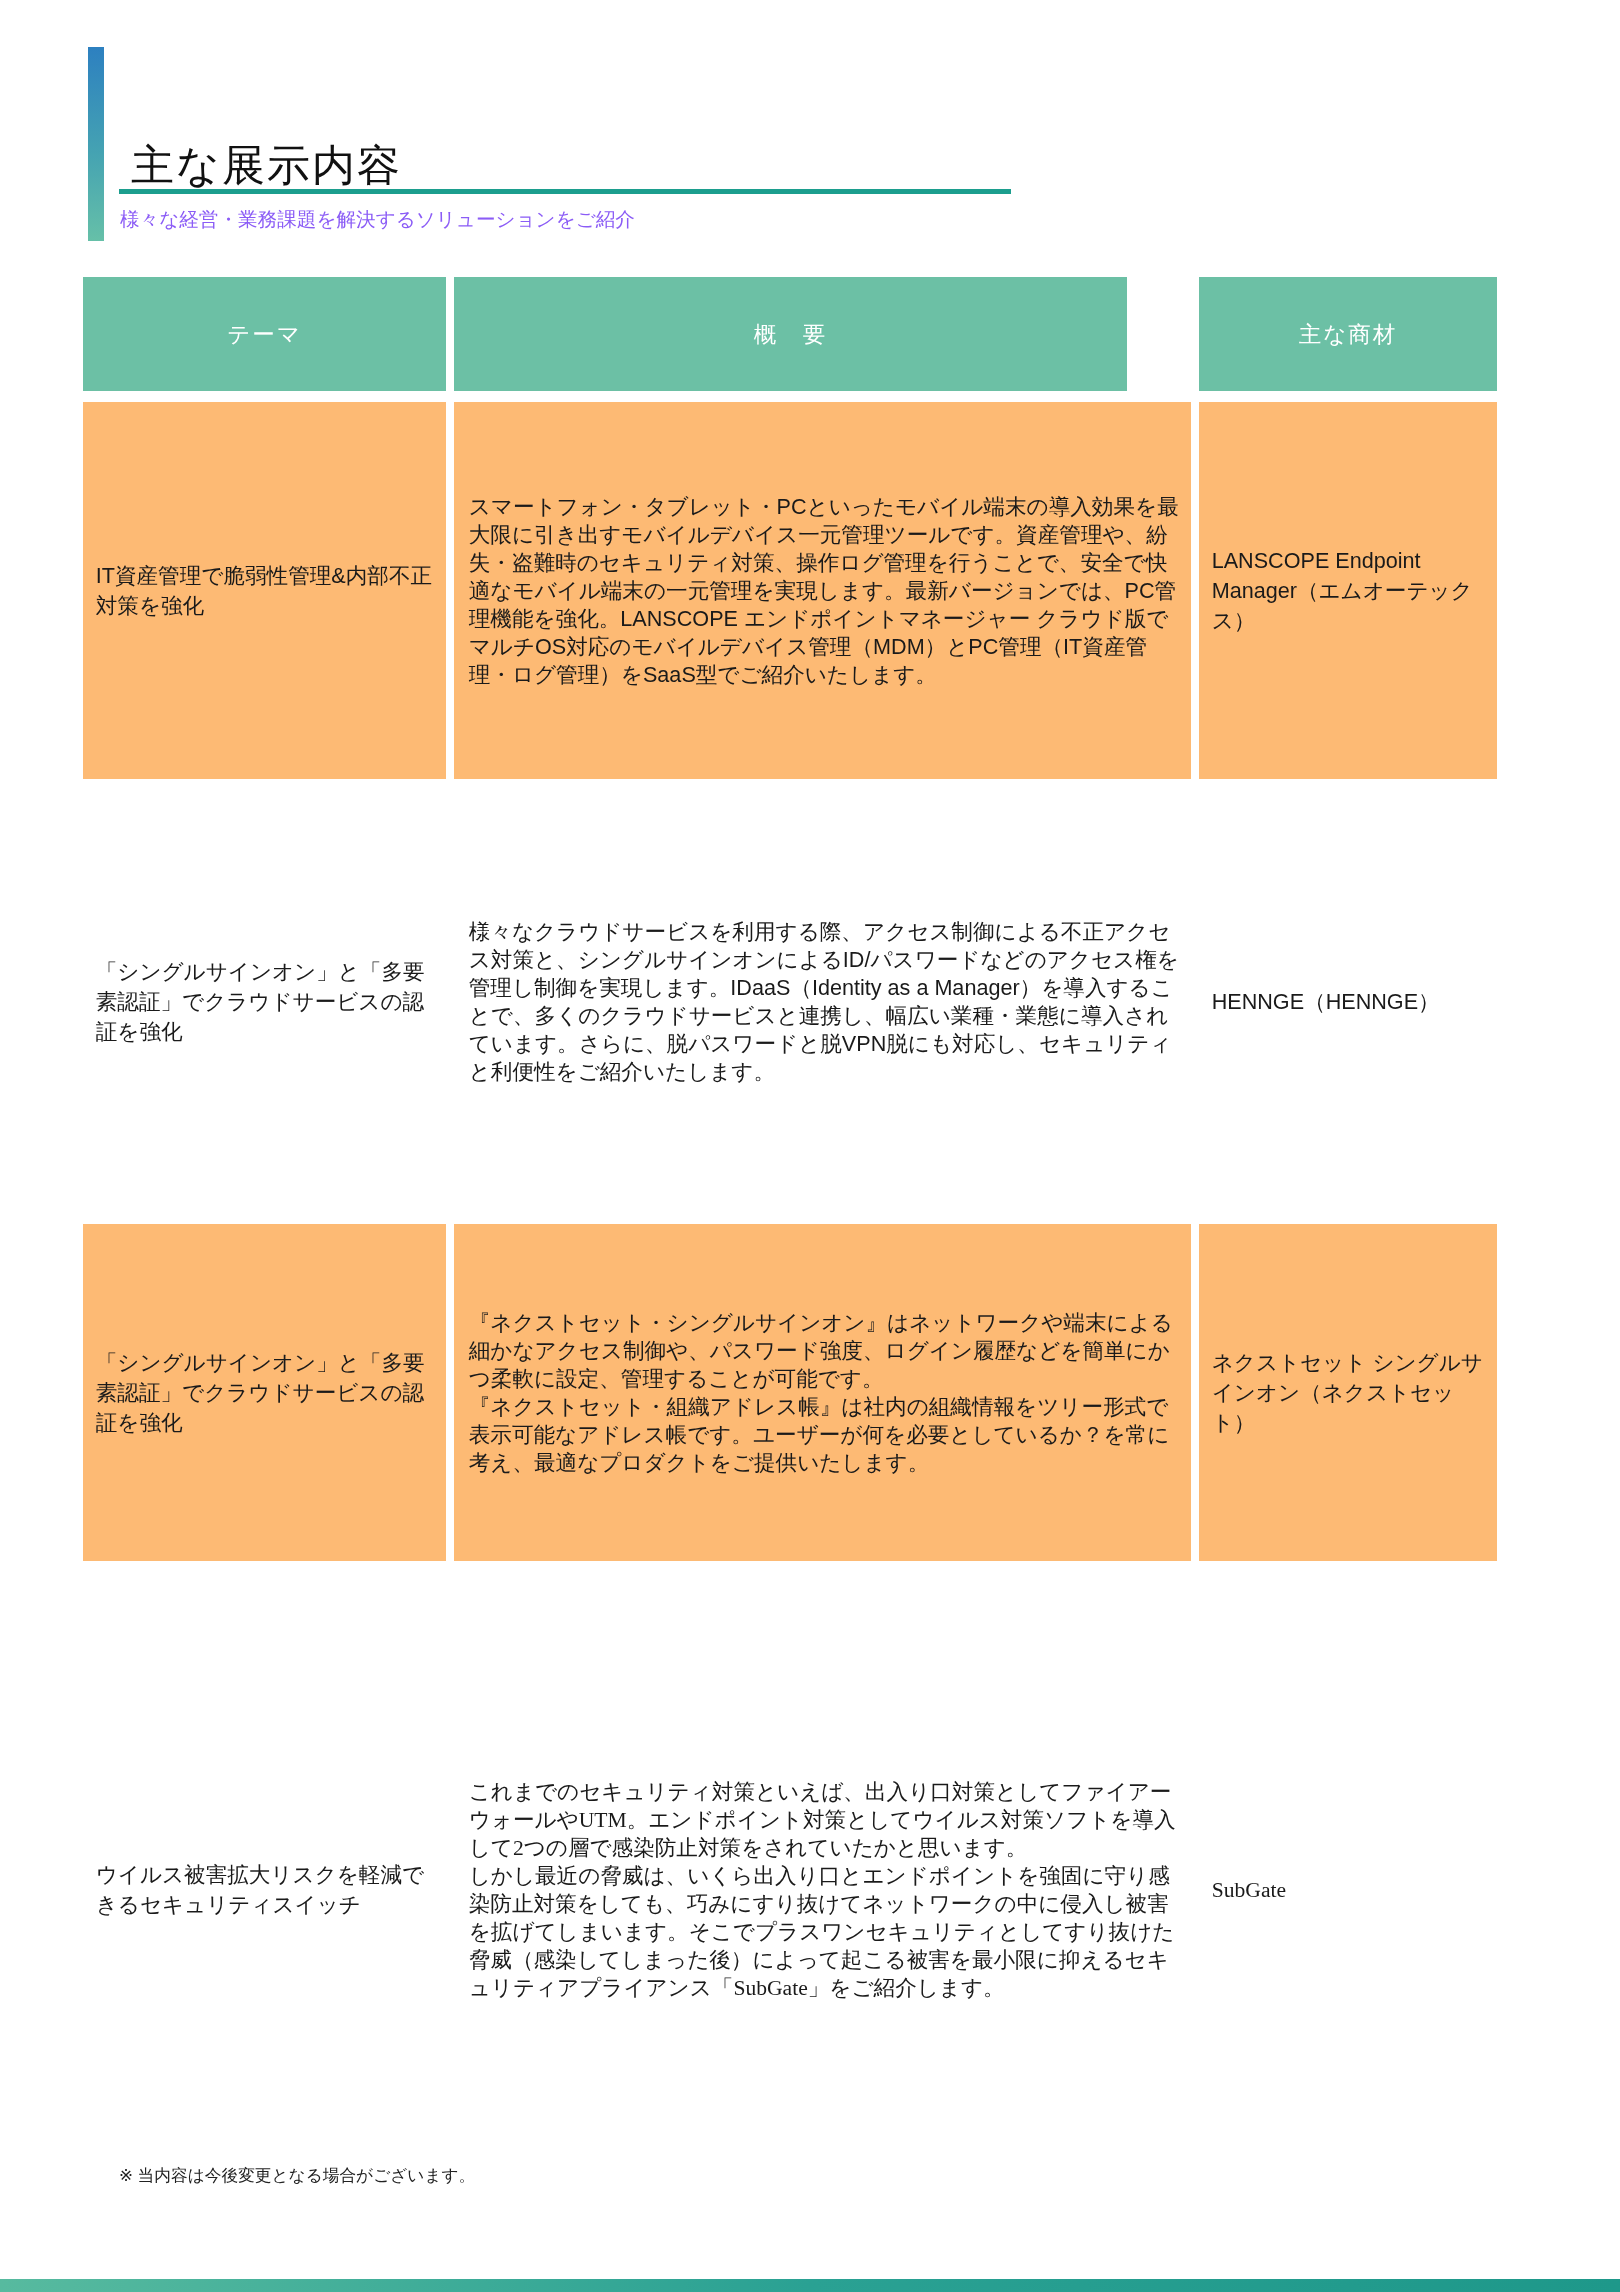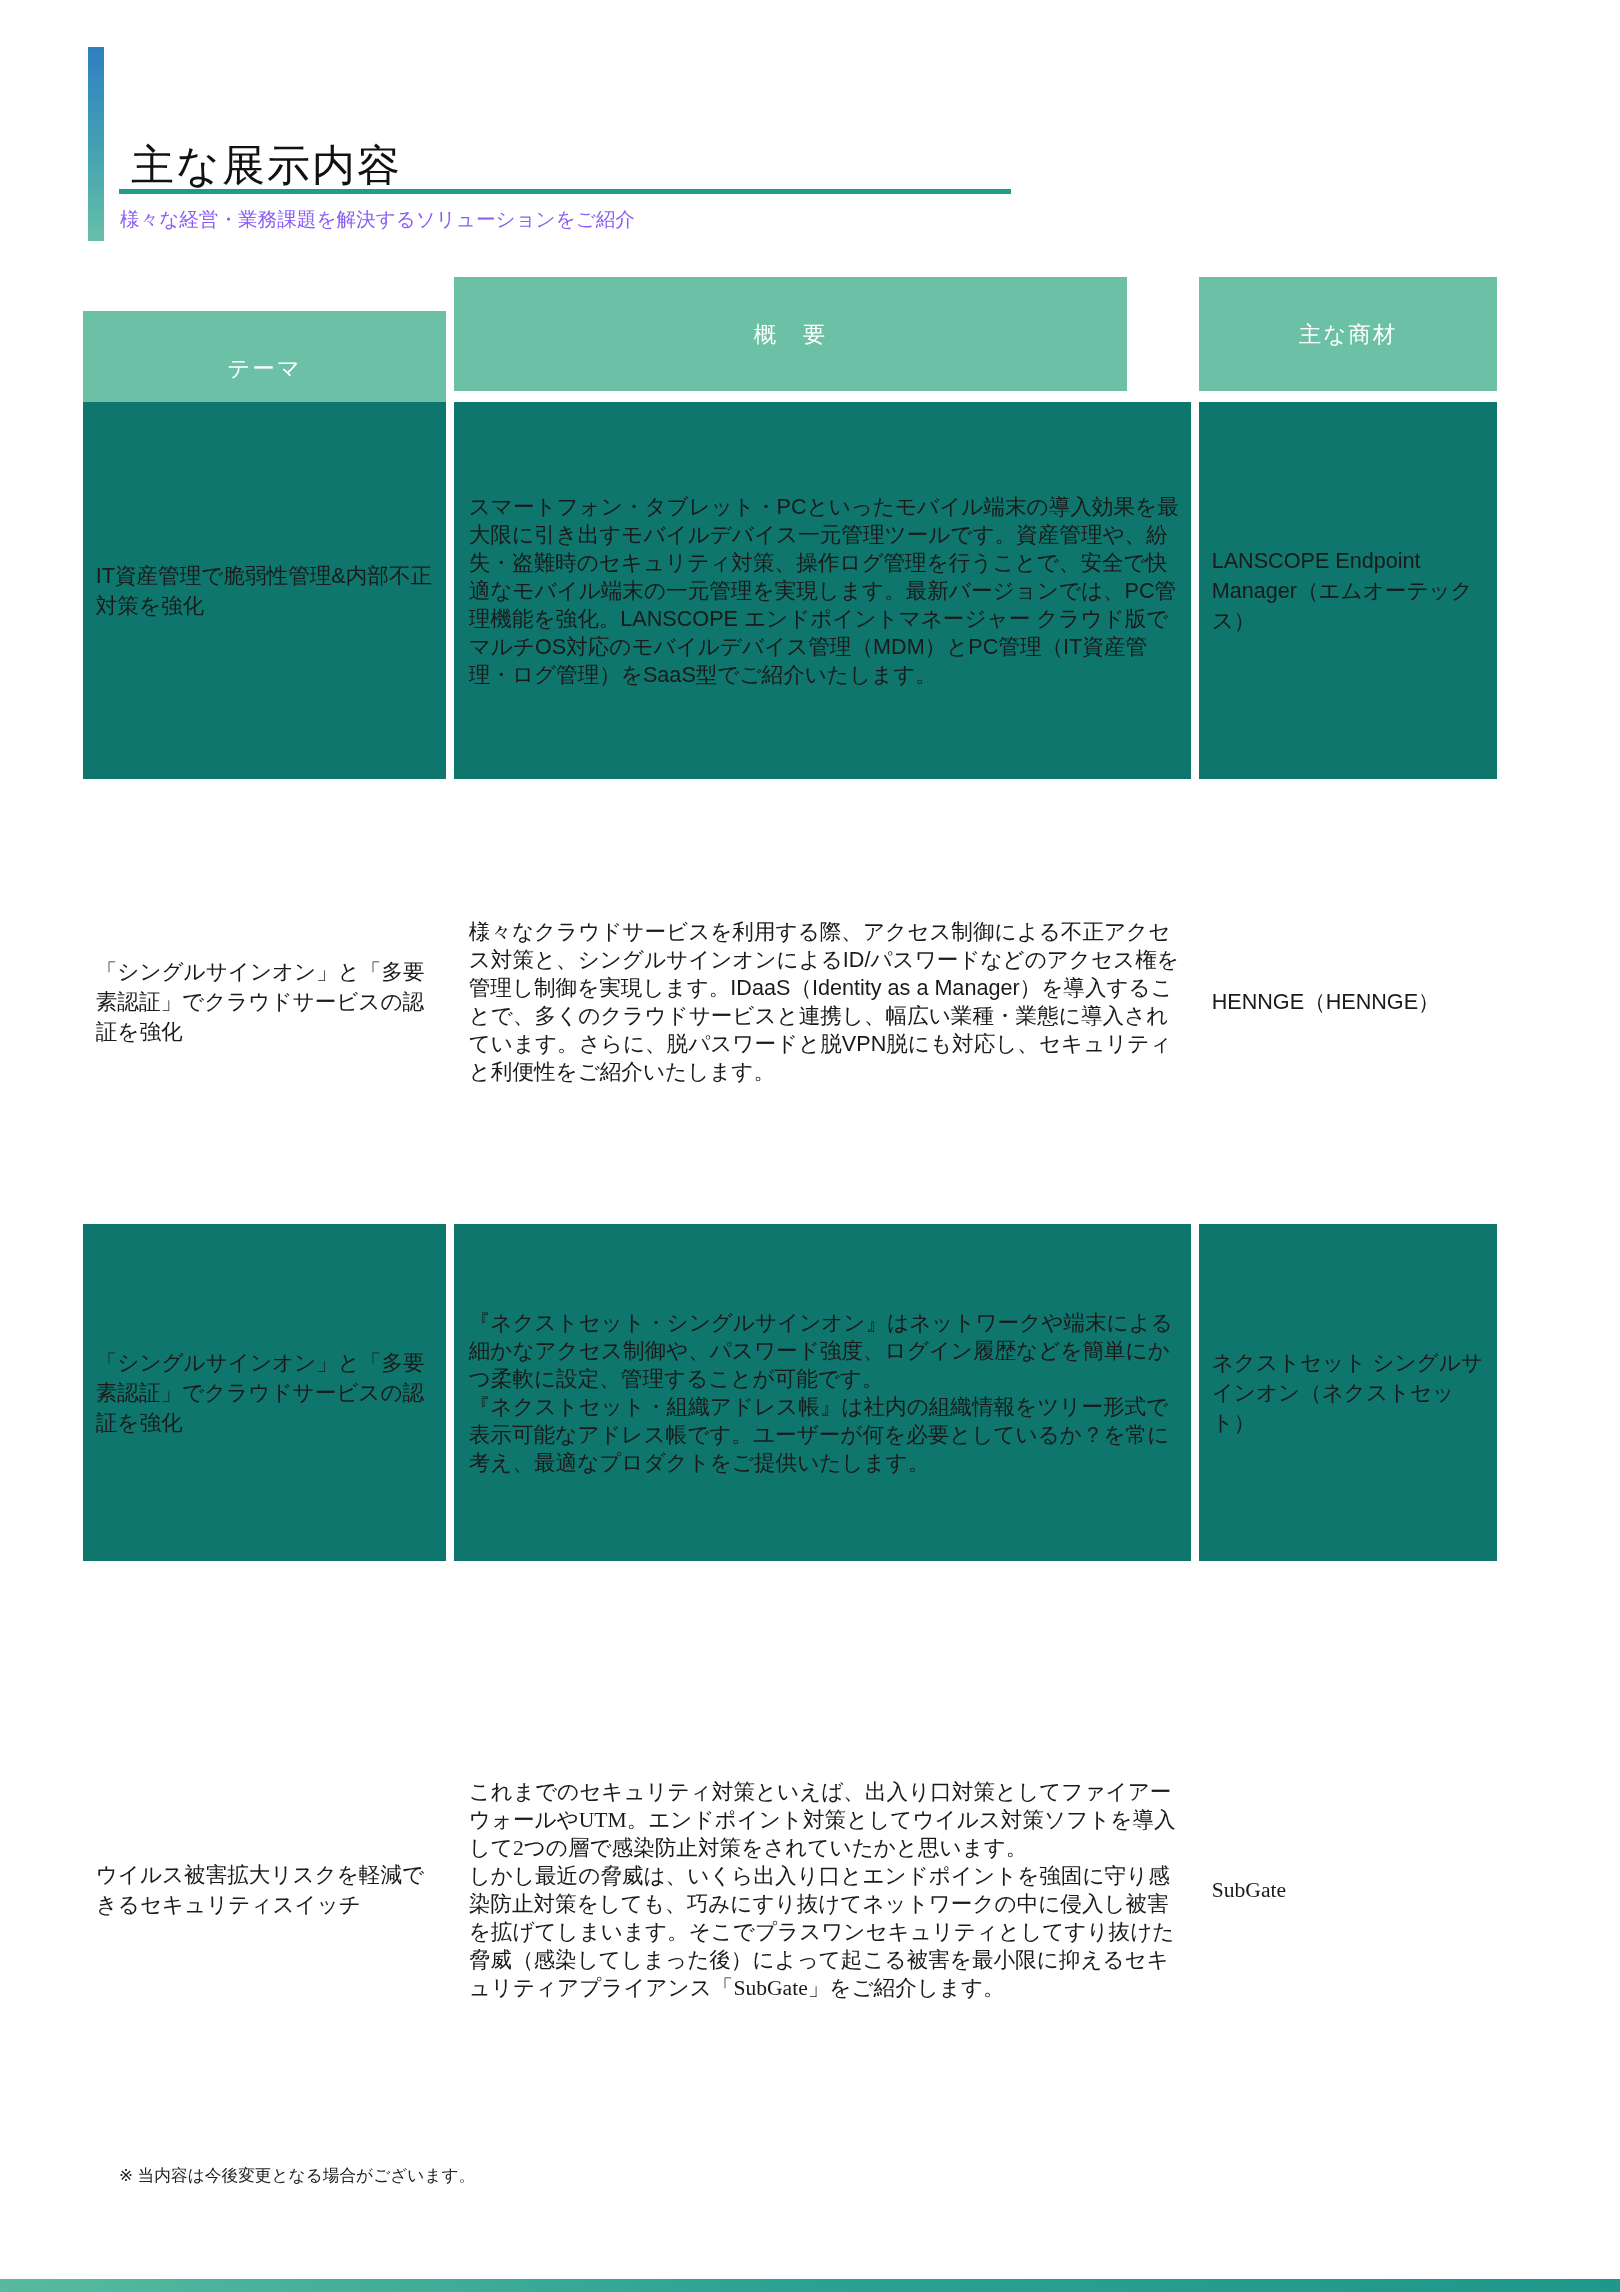--- a/index.html
+++ b/index.html
@@ -42,41 +42,41 @@
   .th {
     position:absolute;
     top:277px; height:114px;
     background:#6cc0a5;
     color:#ffffff;
     display:flex; align-items:center; justify-content:center;
     font-size:22.5px;
     letter-spacing:2px;
     box-sizing:border-box;
   }
-  .th-theme   { left:83px;   width:363px;margin-top:34px; }
+  .th-theme   { left:83px;   width:363px; }
   .th-overview{ left:454px;  width:673px; }
   .th-product { left:1199px; width:298px; }
 
   .cell {
     position:absolute;
     display:flex; align-items:center;
     box-sizing:border-box;
     color:#1a1a1a;
   }
   .cell-theme   { left:83px;   width:363px; padding:11.8px 9.8px 11.8px 12.7px; font-size:21.6px; line-height:30px; }
   .cell-overview{ left:454px;  width:737px; padding:11.8px 11.8px 11.8px 14.7px; font-size:21.6px; line-height:28px; }
   .cell-product { left:1199px; width:298px; padding:11.8px 7.8px 11.8px 12.7px;  font-size:21.6px; line-height:30px; }
   .cell-overview .txt { white-space:pre-line; }
 
   .r1 { top:402px;  height:377px; }
   .r2 { top:790px;  height:423px; }
   .r3 { top:1224px; height:337px; }
   .r4 { top:1682px; height:416px;font-family:Liberation Serif, serif; }
 
-  .shaded { background:#0f766e; }
+  .shaded { background:#fdba74; }
 
   .footnote {
     position:absolute;
     left:119px; top:2164px;
     font-size:16.7px;
     color:#222;
     white-space:nowrap;
   }
   .bottom-bar {
     position:absolute;

